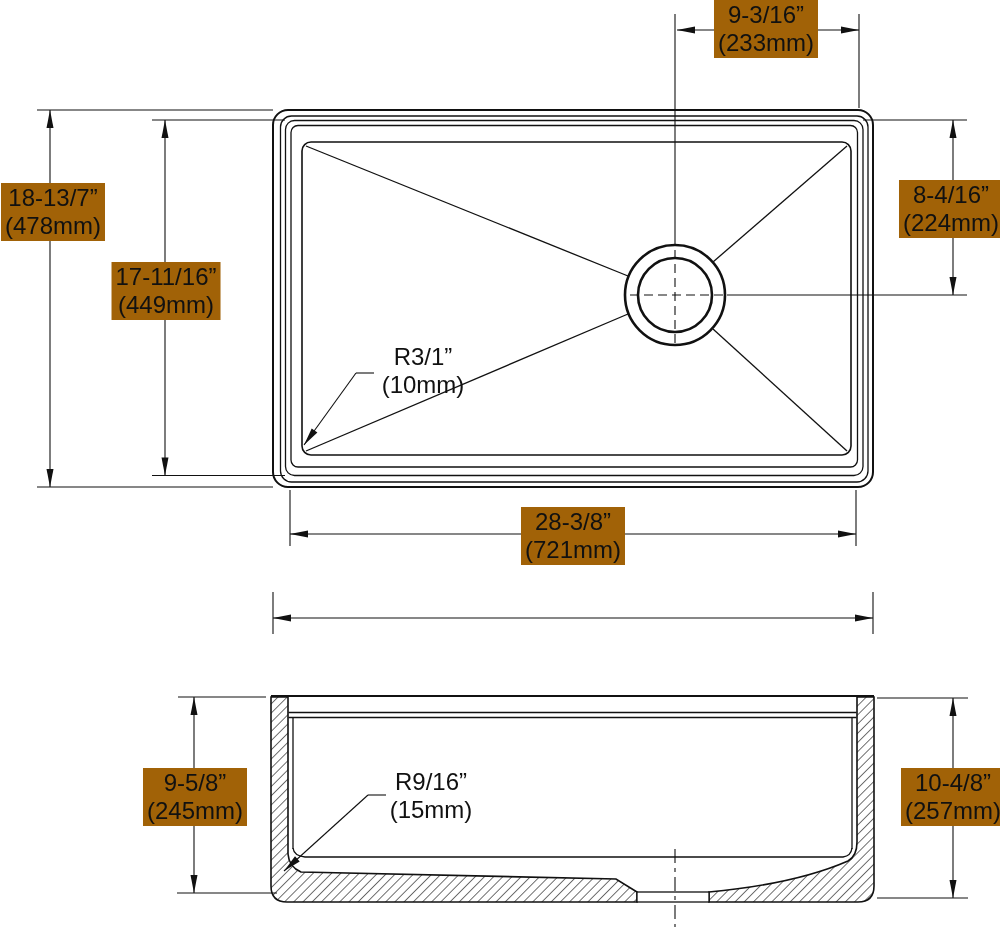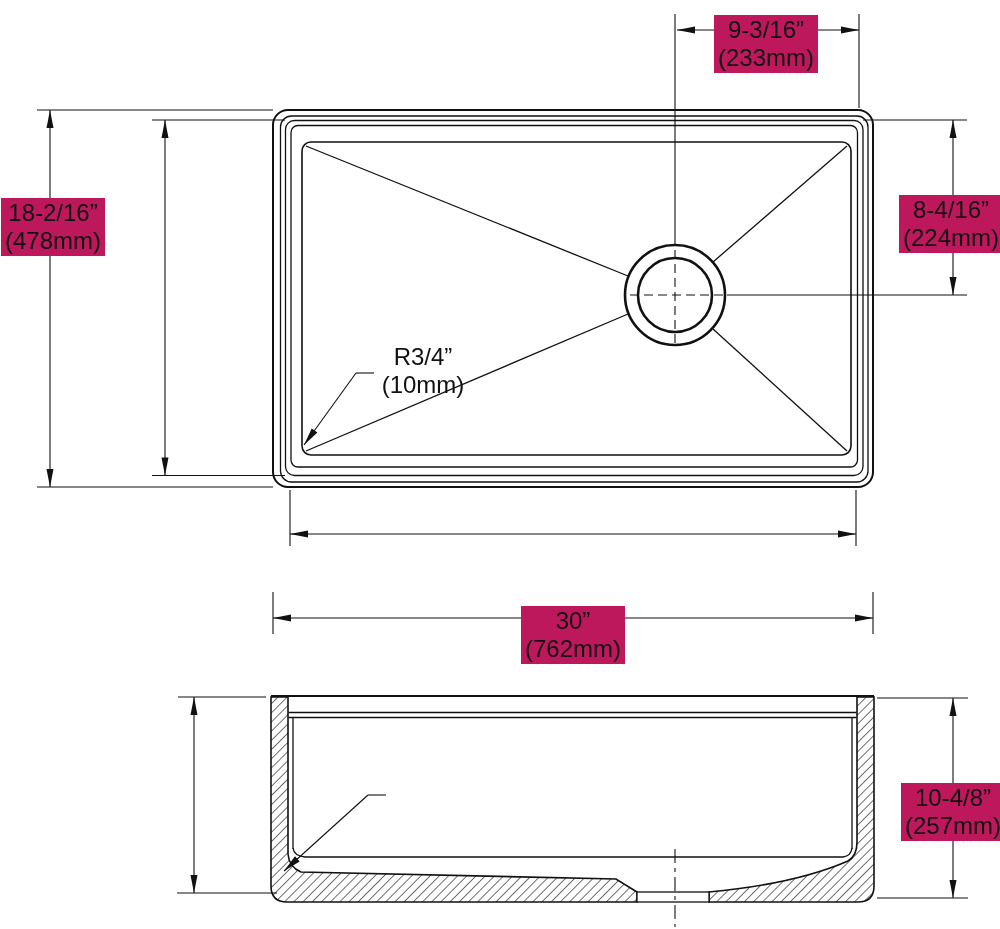--- a/index.html
+++ b/index.html
@@ -25,21 +25,21 @@
   .dim-label{
     position:absolute;
     transform:translate(-50%,-50%);
     text-align:center;
     color:#111;
     font-size:24px;
     line-height:28px;
     white-space:nowrap;
   }
   .dim-label span{display:block;}
-  .masked{background:#be185d;padding:1px 4px;margin-top:15px;}
+  .masked{background:#a16207;padding:1px 4px;}
 </style>
 </head>
 <body>
 
 <div id="canvas">
 
   <svg width="1000" height="929" viewBox="0 0 1000 929">
     <defs>
       <pattern id="hatch" patternUnits="userSpaceOnUse" width="6.5" height="6.5" patternTransform="rotate(45)">
         <line x1="0" y1="0" x2="0" y2="6.5" stroke="#111" stroke-width="1.2"></line>
@@ -150,41 +150,53 @@
       <polygon class="arrow" points="953,898 949.5,880 956.5,880"></polygon>
     </g>
   </svg>
 
   <div class="dim-label masked" style="left:766px;top:29px">
     <span>9-3/16”</span>
     <span>(233mm)</span>
   </div>
 
   <div class="dim-label masked" style="left:53px;top:212px">
-    <span>18-2/16”</span>
+    <span>18-13/7”</span>
     <span>(478mm)</span>
   </div>
 
+  <div class="dim-label masked" style="left:166px;top:291px">
+    <span>17-11/16”</span>
+    <span>(449mm)</span>
+  </div>
 
   <div class="dim-label masked" style="left:951px;top:209px">
     <span>8-4/16”</span>
     <span>(224mm)</span>
   </div>
 
   <div class="dim-label" style="left:423px;top:371px">
-    <span>R3/4”</span>
+    <span>R3/1”</span>
     <span>(10mm)</span>
   </div>
 
-
-  <div class="dim-label masked" style="left:573px;top:620px">
-    <span>30”</span>
-    <span>(762mm)</span>
-  </div>
-
-
+  <div class="dim-label masked" style="left:573px;top:536px">
+    <span>28-3/8”</span>
+    <span>(721mm)</span>
+  </div>
+
+
+  <div class="dim-label masked" style="left:195px;top:797px">
+    <span>9-5/8”</span>
+    <span>(245mm)</span>
+  </div>
+
+  <div class="dim-label" style="left:431px;top:796px">
+    <span>R9/16”</span>
+    <span>(15mm)</span>
+  </div>
 
   <div class="dim-label masked" style="left:953px;top:797px">
     <span>10-4/8”</span>
     <span>(257mm)</span>
   </div>
 
 </div>
 
 </body></html>

